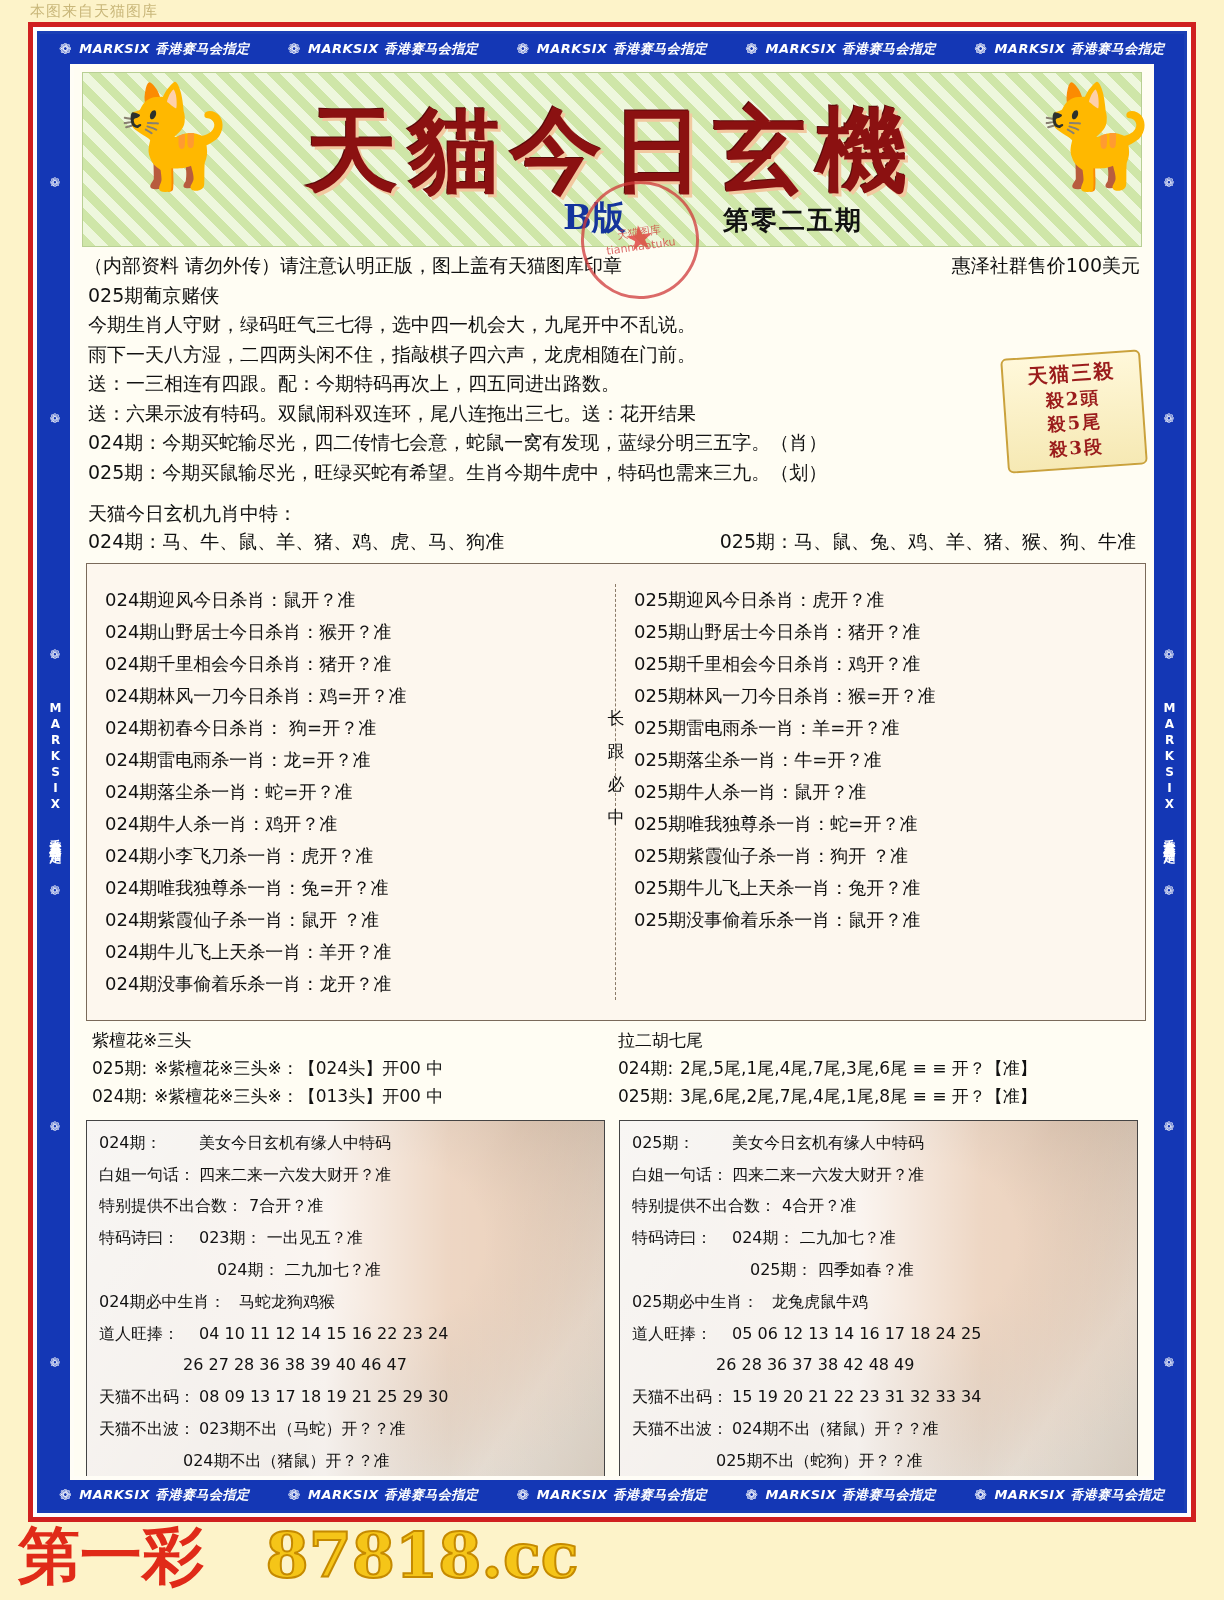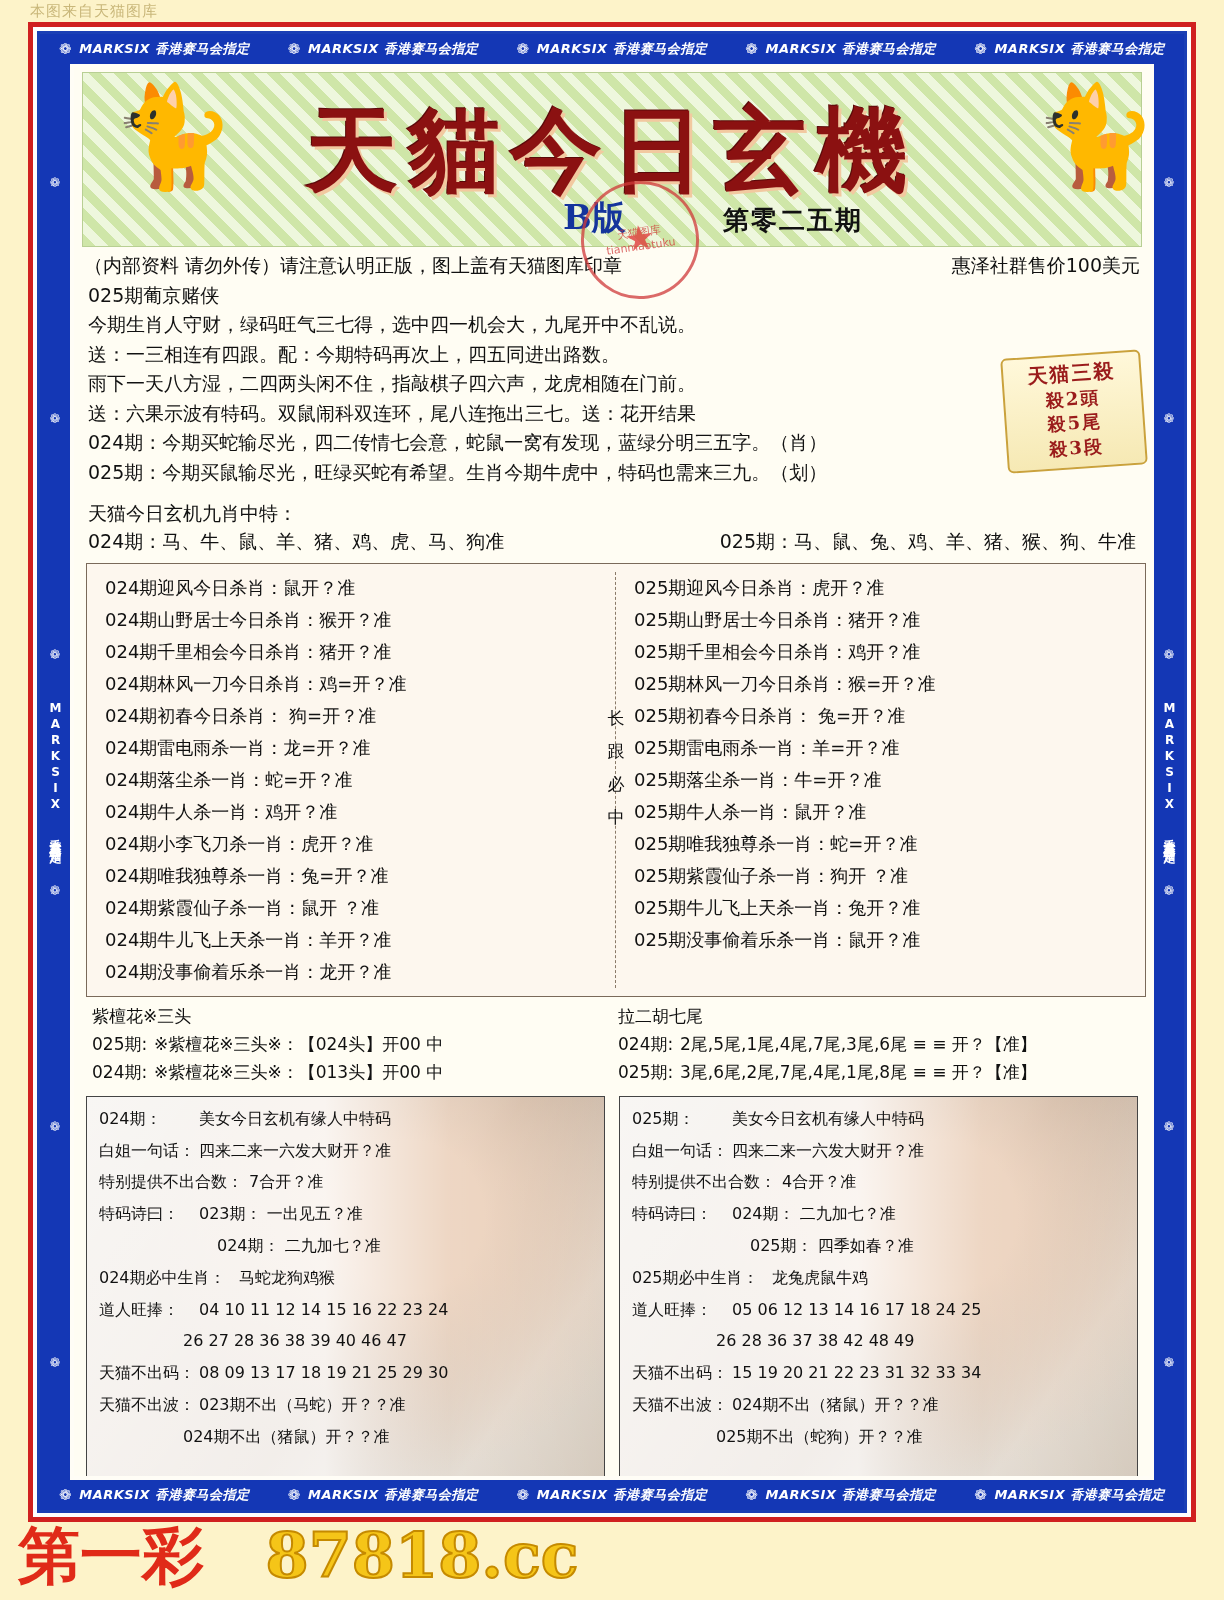--- a/index.html
+++ b/index.html
@@ -137,21 +137,21 @@
   }
   .nine{
     margin:0 14px;font-size:19px;display:flex;gap:60px;color:#111;justify-content:space-between;
   }
   
   .killbox{
     margin:8px 4px 0 12px;
     border:1px solid #7a6a5a;
     background:#fdf7ee;
     display:flex;position:relative;
-    padding:8px 0;
+    padding:20px 0;
   }
   .killbox .col{width:50%;box-sizing:border-box;padding:0 18px;}
   .killbox .col.left{border-right:1px dashed #8a7a68;}
   .killbox .line{font-size:18px;line-height:1.78;color:#111;white-space:nowrap;}
   .vmid{
     position:absolute;left:50%;transform:translateX(-50%);
     top:138px;font-size:17px;line-height:1.95;text-align:center;color:#111;
   }
   
   .mid{
@@ -285,22 +285,22 @@
     </div>
 
     <div class="notice">
       <div>（内部资料 请勿外传）请注意认明正版，图上盖有天猫图库印章</div>
       <div class="right">惠泽社群售价100美元</div>
     </div>
 
     <div class="poem">
       <div class="row">025期葡京赌侠</div>
       <div class="row">今期生肖人守财，绿码旺气三七得，选中四一机会大，九尾开中不乱说。</div>
+      <div class="row">雨下一天八方湿，二四两头闲不住，指敲棋子四六声，龙虎相随在门前。</div>
       <div class="row">送：一三相连有四跟。配：今期特码再次上，四五同进出路数。</div>
-      <div class="row">雨下一天八方湿，二四两头闲不住，指敲棋子四六声，龙虎相随在门前。</div>
       <div class="row">送：六果示波有特码。双鼠闹科双连环，尾八连拖出三七。送：花开结果</div>
       <div class="row">024期：今期买蛇输尽光，四二传情七会意，蛇鼠一窝有发现，蓝绿分明三五字。（肖）</div>
       <div class="row">025期：今期买鼠输尽光，旺绿买蛇有希望。生肖今期牛虎中，特码也需来三九。（划）</div>
     </div>
 
     <div class="three-kill">
       <div class="t">天猫三殺</div>
       <div>殺2頭</div>
       <div>殺5尾</div>
       <div>殺3段</div>
@@ -326,21 +326,20 @@
         <div class="line">024期唯我独尊杀一肖：兔=开？准</div>
         <div class="line">024期紫霞仙子杀一肖：鼠开 ？准</div>
         <div class="line">024期牛儿飞上天杀一肖：羊开？准</div>
         <div class="line">024期没事偷着乐杀一肖：龙开？准</div>
       </div>
       <div class="col">
         <div class="line">025期迎风今日杀肖：虎开？准</div>
         <div class="line">025期山野居士今日杀肖：猪开？准</div>
         <div class="line">025期千里相会今日杀肖：鸡开？准</div>
         <div class="line">025期林风一刀今日杀肖：猴=开？准</div>
-        <div class="line">025期初春今日杀肖：  兔=开？准</div>
         <div class="line">025期雷电雨杀一肖：羊=开？准</div>
         <div class="line">025期落尘杀一肖：牛=开？准</div>
         <div class="line">025期牛人杀一肖：鼠开？准</div>
         <div class="line">025期唯我独尊杀一肖：蛇=开？准</div>
         <div class="line">025期紫霞仙子杀一肖：狗开 ？准</div>
         <div class="line">025期牛儿飞上天杀一肖：兔开？准</div>
         <div class="line">025期没事偷着乐杀一肖：鼠开？准</div>
       </div>
       <div class="vmid">
         <div>长</div>

